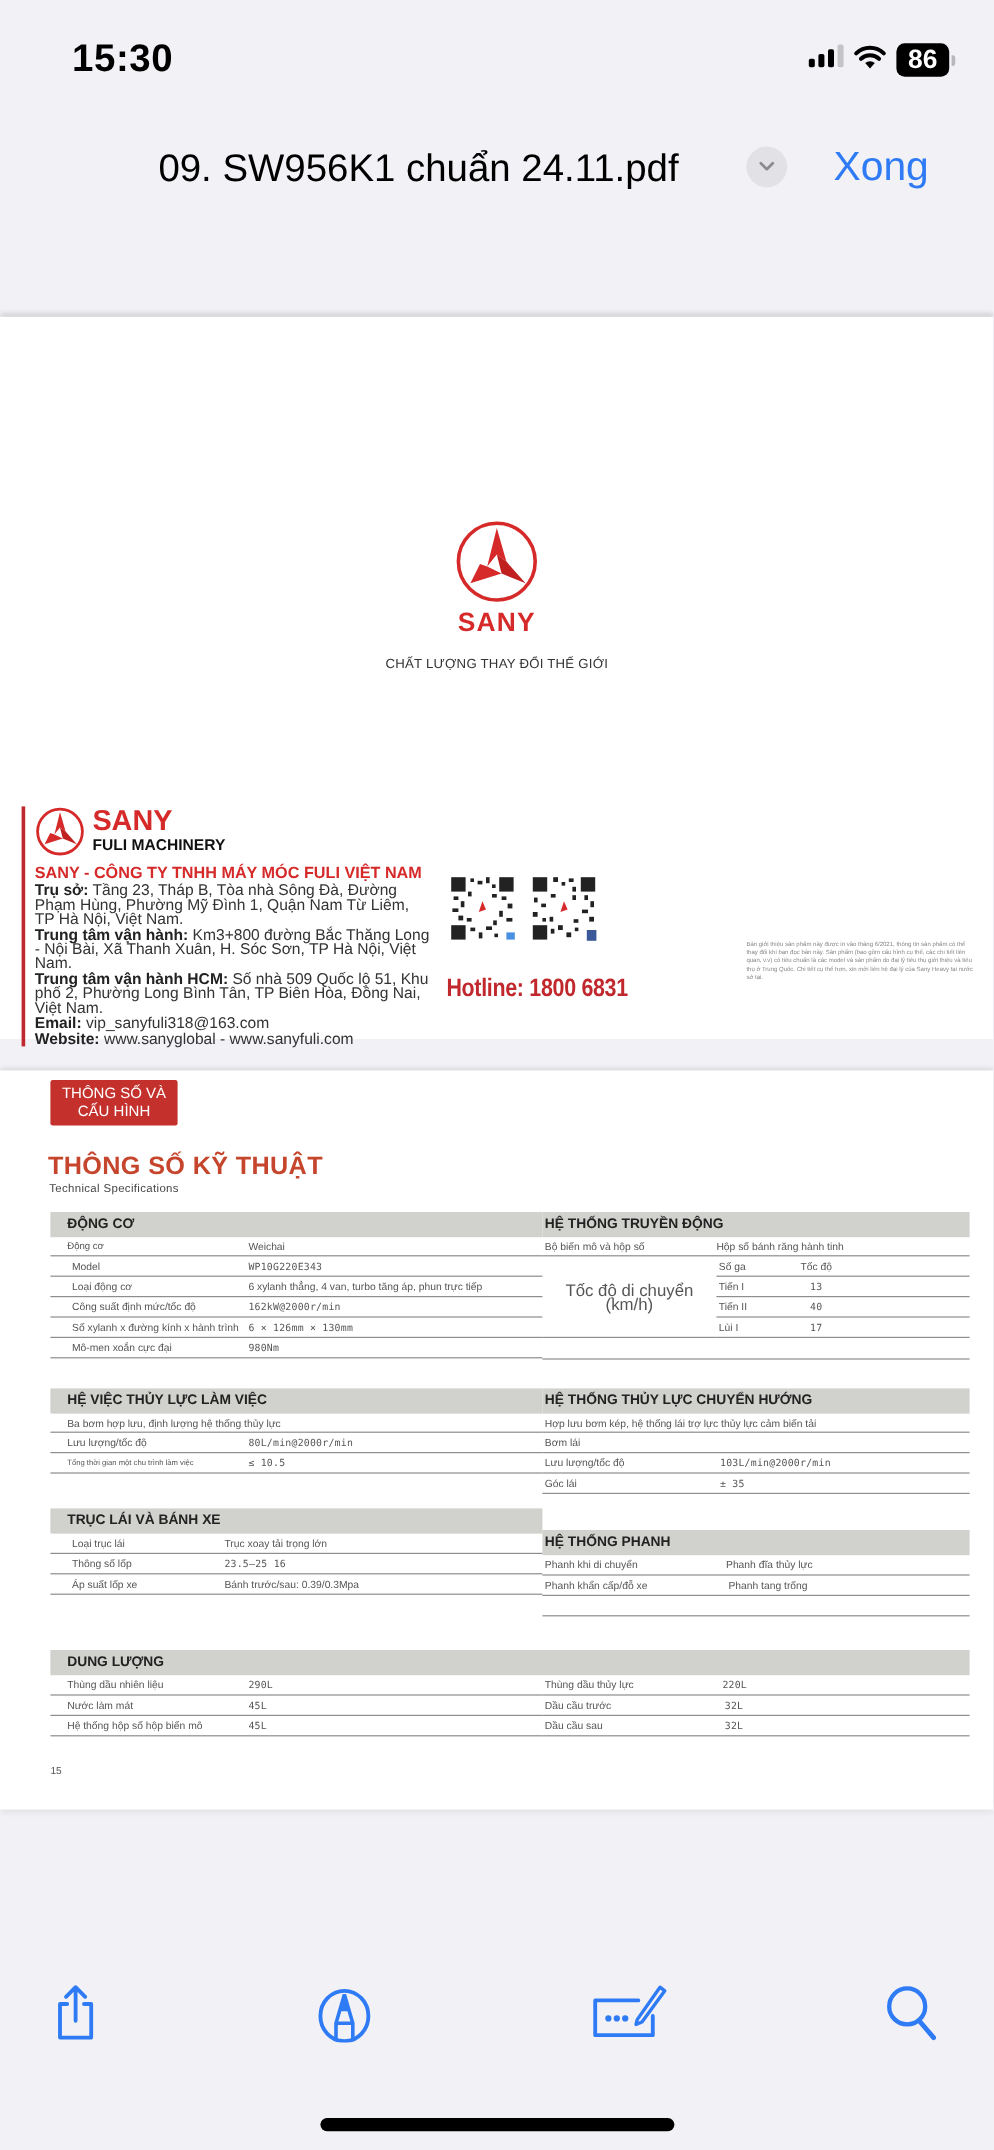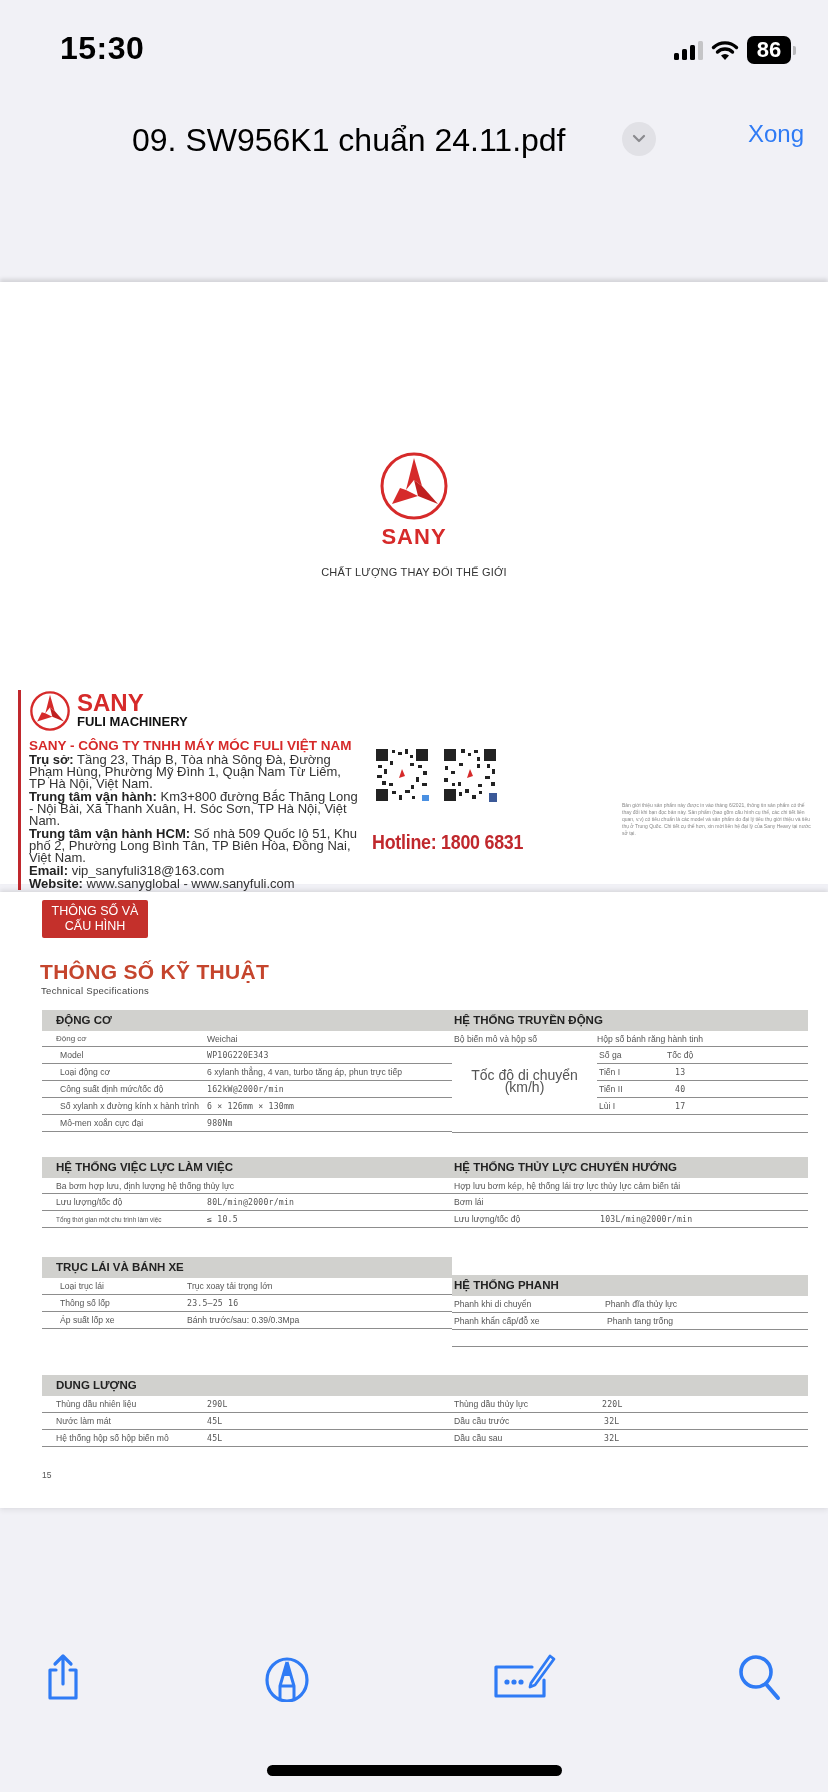--- a/index.html
+++ b/index.html
@@ -2,37 +2,37 @@
 <html><head>
 <meta charset="utf-8">
 <style>
   * { box-sizing: border-box; margin: 0; padding: 0; }
   html, body { width: 828px; height: 1792px; overflow: hidden; }
   body { background: #f1f1f6; font-family: "Liberation Sans", sans-serif; position: relative; color: #000; }
 
   
   .status-bar { position: absolute; top: 0; left: 0; width: 828px; height: 100px; }
   .status-time { position: absolute; left: 60px; top: 30px; font-size: 32px; font-weight: 600; letter-spacing: 0.5px; font-family: "Liberation Sans", sans-serif; }
-  .status-icons { position: absolute; right: 32px; top: 36px; display: flex; align-items: center; gap: 8px; }
+  .status-icons { position: absolute; right: 32px; top: 36px; display: flex; gap: 8px; }
   .signal { display: flex; align-items: flex-end; gap: 3px; height: 20px; }
   .signal span { width: 5px; background: #000; border-radius: 1.5px; }
   .signal span.dim { background: #c5c5c7; }
   .battery { display: flex; align-items: center; }
   .battery-body { background: #000; color: #fff; font-weight: 700; font-size: 22px; border-radius: 7px; padding: 0 5px; height: 28px; line-height: 28px; width: 44px; text-align: center; }
   .battery-tip { width: 3px; height: 9px; background: #b8b8bb; border-radius: 0 2px 2px 0; margin-left: 2px; }
 
   
   .nav-bar { position: absolute; top: 108px; left: 0; width: 828px; height: 64px; }
   .doc-title { position: absolute; left: 132px; top: 14px; font-size: 32px; font-weight: 500; color: #000; white-space: nowrap; }
   .title-chevron { position: absolute; left: 622px; top: 14px; width: 34px; height: 34px; border-radius: 50%; background: #e1e1e6; display: flex; align-items: center; justify-content: center; }
-  .done-button { position: absolute; right: 24px; top: 12px; font-size: 24px; color: #2f7bf5; font-weight: 400; cursor: pointer; }
+  .done-button { position: absolute; right: 54px; top: 12px; font-size: 34px; color: #2f7bf5; font-weight: 400; cursor: pointer; }
 
   
   .pdf-page { position: absolute; left: 0; width: 828px; background: #fff; }
-  .page-1 { top: 282px; height: 602px; box-shadow: 0 -3px 4px rgba(0,0,0,0.12); }
+  .page-1 { top: 264px; height: 602px; box-shadow: 0 -3px 4px rgba(0,0,0,0.12); }
   .page-2 { top: 892px; height: 616px; box-shadow: 0 -2px 4px rgba(0,0,0,0.10), 0 3px 5px rgba(0,0,0,0.06); }
 
   .center-logo { position: absolute; left: 0; width: 828px; top: 168px; text-align: center; }
   .center-logo svg { display: block; margin: 0 auto; }
   .logo-word { color: #d62a2a; font-weight: 900; font-size: 22px; letter-spacing: 1px; margin-top: 2px; font-family: "Liberation Sans", sans-serif; }
   .slogan { font-size: 11px; color: #333; margin-top: 16px; letter-spacing: 0.2px; }
 
   .footer-block { position: absolute; left: 18px; top: 408px; width: 340px; border-left: 3px solid #c0282d; padding-left: 8px; }
   .footer-brand { display: flex; align-items: center; gap: 6px; }
   .footer-brand-text .b1 { color: #d62a2a; font-weight: 900; font-size: 24px; line-height: 22px; }
@@ -269,21 +269,21 @@
         <div class="row">
             <span class="k" style="width:78px">Lùi  I</span>
             <span class="v mono">17</span>
           </div>
       </div>
     </div>
     <div class="row" style="height:18px"></div>
   </div>
 
   <div class="sec left-sec" style="top:265px">
-    <div class="sec-head">HỆ THỐNG VIỆC LỰC LÀM VIỆC</div>
+    <div class="sec-head">HỆ VIỆC THỦY LỰC LÀM VIỆC</div>
     <div class="row" style="height:16px">
         <span class="k">Ba bơm hợp lưu, định lượng hệ thống thủy lực</span>
       </div>
     <div class="row">
         <span class="k" style="width:165px">Lưu lượng/tốc độ</span>
         <span class="v mono">80L/min@2000r/min</span>
       </div>
     <div class="row small">
         <span class="k" style="width:165px">Tổng thời gian một chu trình làm việc</span>
         <span class="v mono">≤ 10.5</span>
@@ -295,20 +295,24 @@
     <div class="row" style="height:16px">
         <span class="k">Hợp lưu bơm kép, hệ thống lái trợ lực thủy lực cảm biến tải</span>
       </div>
     <div class="row">
         <span class="k" style="width:148px">Bơm lái</span>
         <span class="v"></span>
       </div>
     <div class="row">
         <span class="k" style="width:148px">Lưu lượng/tốc độ</span>
         <span class="v mono">103L/min@2000r/min</span>
+      </div>
+    <div class="row">
+        <span class="k" style="width:148px">Góc lái</span>
+        <span class="v mono">± 35</span>
       </div>
   </div>
 
   <div class="sec left-sec" style="top:365px">
     <div class="sec-head">TRỤC LÁI VÀ BÁNH XE</div>
     <div class="row">
         <span class="k" style="width:145px;padding-left:18px">Loại trục lái</span>
         <span class="v">Trục xoay tải trọng lớn</span>
       </div>
     <div class="row">

